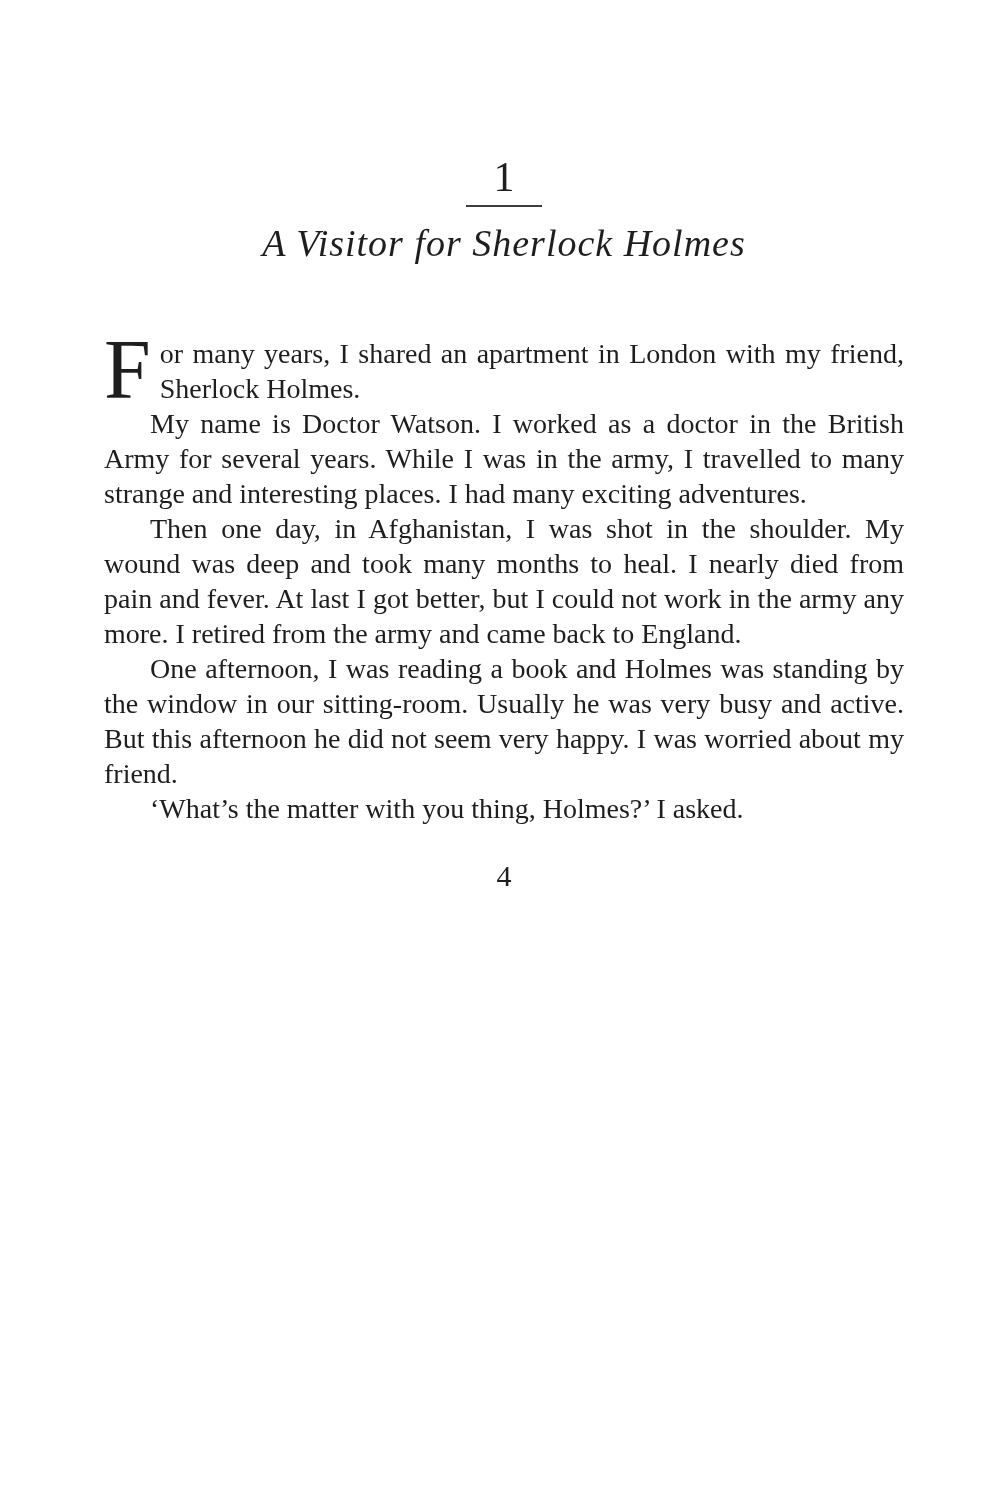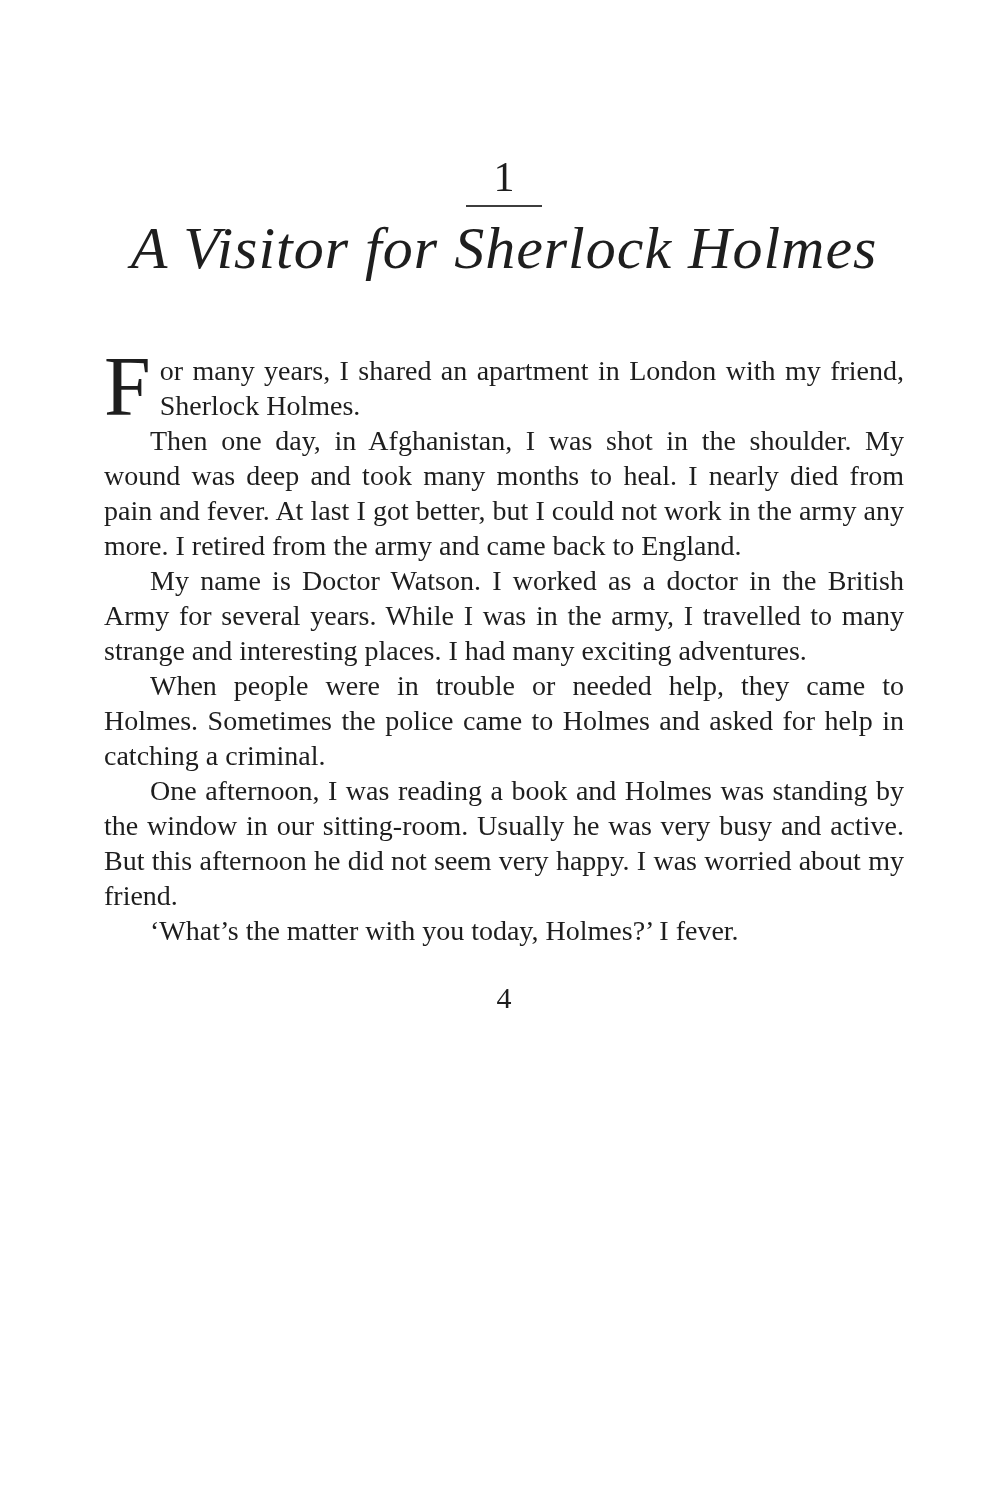--- a/index.html
+++ b/index.html
@@ -29,23 +29,23 @@
   }
   .chapter-rule {
     width: 76px;
     height: 2px;
     background: #3d3d3d;
     margin: 7px auto 0;
   }
   .title {
     font-style: italic;
     font-weight: 400;
-    font-size: 60px;
+    font-size: 38px;
     line-height: 1.15;
-    margin: 7px 0 0;
+    margin: 15px 0 0;
     letter-spacing: 1px;
   }
   .body-text {
     width: 800px;
     margin: 70px auto 0;
   }
   .body-text p {
     margin: 0;
     font-size: 28px;
     line-height: 35px;
@@ -78,21 +78,20 @@
 
 <div class="page">
   <div class="chapter-head">
     <div class="chapter-number">1</div>
     <div class="chapter-rule"></div>
     <h1 class="title">A Visitor for Sherlock Holmes</h1>
   </div>
 
   <div class="body-text">
       <p class="has-dropcap"><span class="dropcap">F</span>or many years, I shared an apartment in London with my friend, Sherlock Holmes.</p>
+      <p>My name is Doctor Watson. I worked as a doctor in the British Army for several years. While I was in the army, I travelled to many strange and interesting places. I had many exciting adventures.</p>
       <p>Then one day, in Afghanistan, I was shot in the shoulder. My wound was deep and took many months to heal. I nearly died from pain and fever. At last I got better, but I could not work in the army any more. I retired from the army and came back to England.</p>
-      <p>My name is Doctor Watson. I worked as a doctor in the British Army for several years. While I was in the army, I travelled to many strange and interesting places. I had many exciting adventures.</p>
-      <p>When people were in trouble or needed help, they came to Holmes. Sometimes the police came to Holmes and asked for help in catching a criminal.</p>
       <p>One afternoon, I was reading a book and Holmes was standing by the window in our sitting-room. Usually he was very busy and active. But this afternoon he did not seem very happy. I was worried about my friend.</p>
-      <p>‘What’s the matter with you today, Holmes?’ I fever.</p>
+      <p>‘What’s the matter with you thing, Holmes?’ I asked.</p>
     </div>
 
   <div class="page-number">4</div>
 </div>
 
 </body></html>

